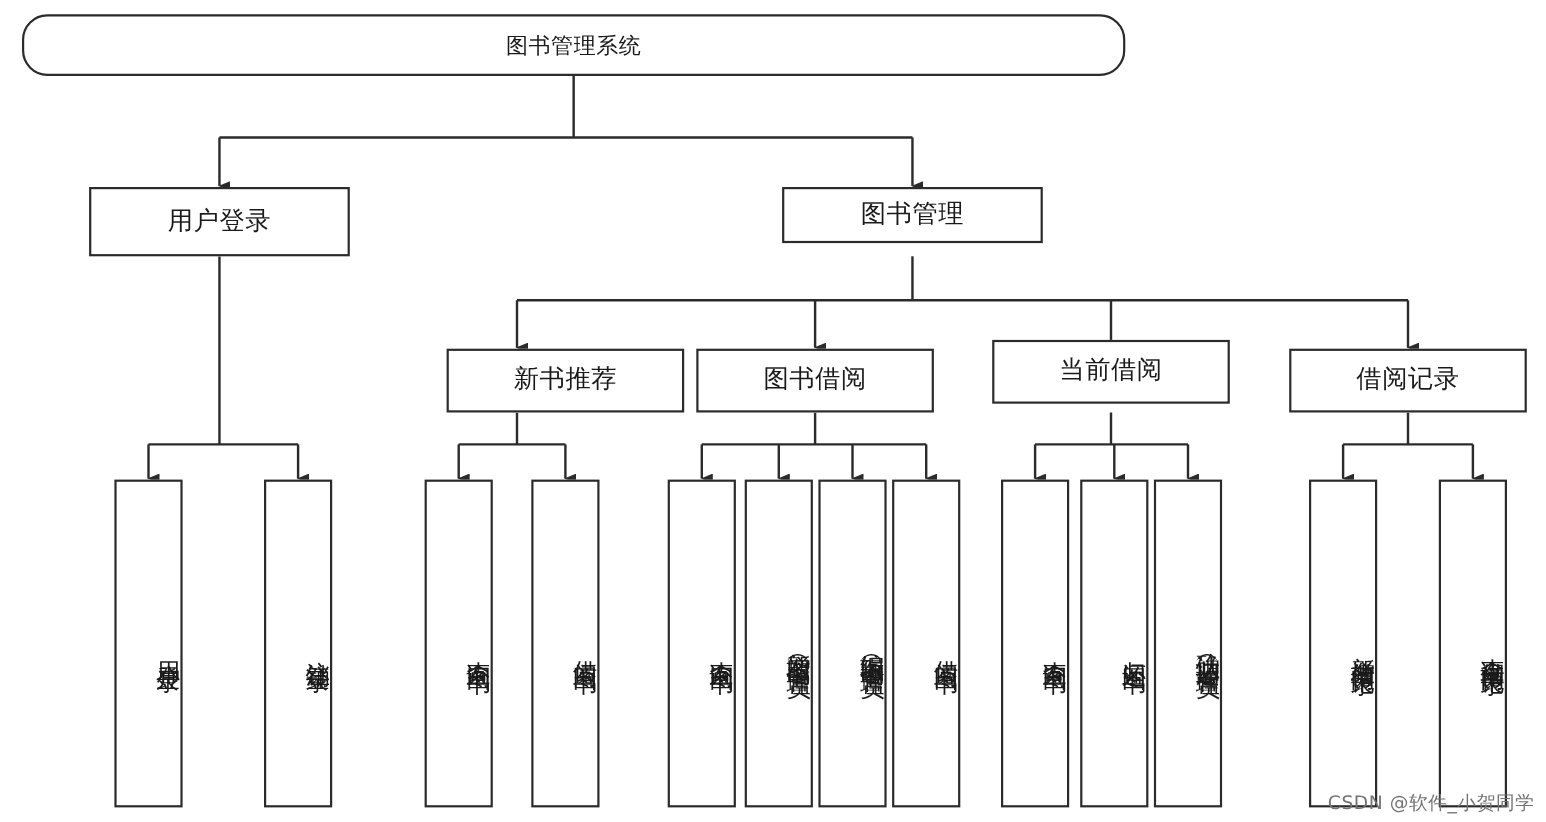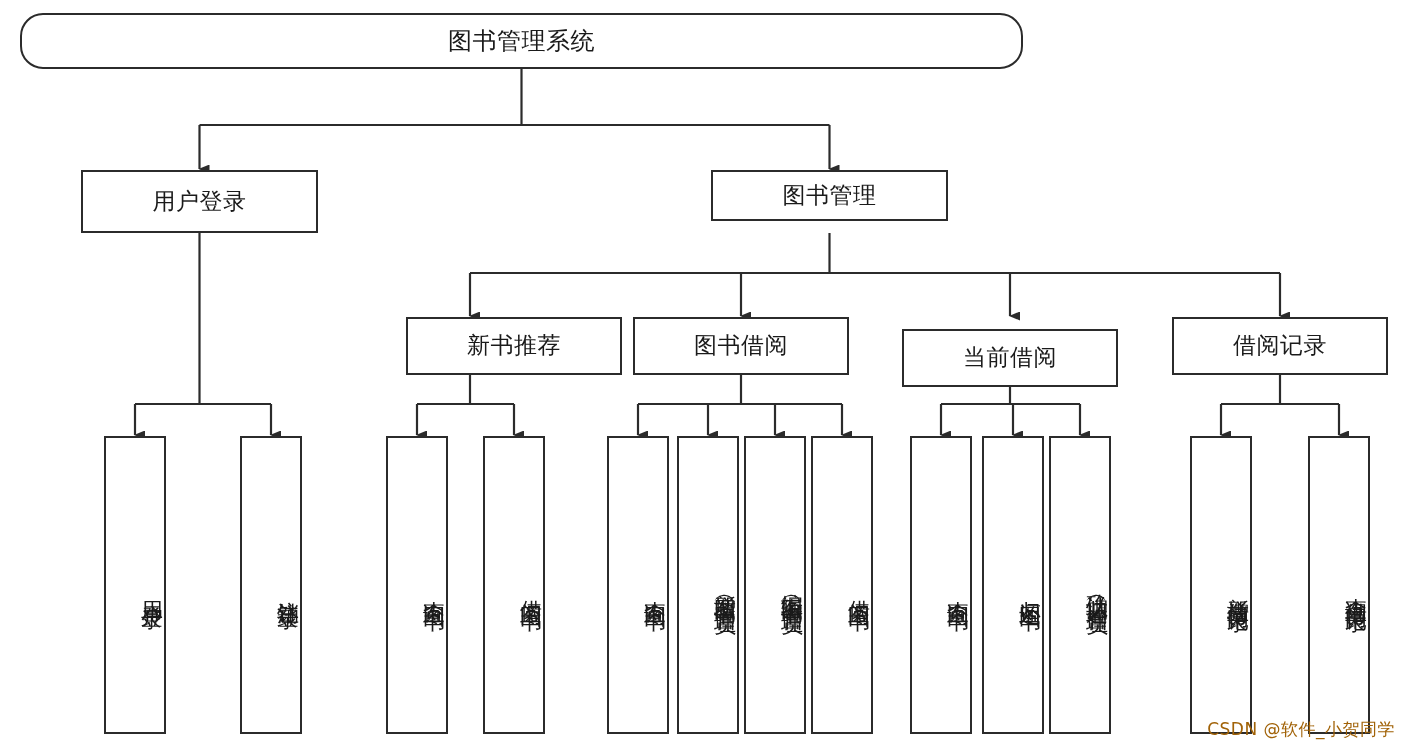--- a/index.html
+++ b/index.html
@@ -36,21 +36,21 @@
     justify-content: center;
     color: #1a1a1a;
     z-index: 2;
   }
   .node.horiz {
     font-size: 23px;
     letter-spacing: 0.5px;
     line-height: 1.2;
   }
   .node.root {
-    font-size: 24px;
+    font-size: 20px;
     border-radius: 23px;
   }
   .node.vert {
     writing-mode: vertical-rl;
     text-orientation: upright;
     font-size: 22px;
     letter-spacing: 3px;
     line-height: 1.05;
     padding-top: 8px;
     align-items: flex-start;
@@ -58,21 +58,21 @@
     white-space: normal;
   }
   .node .label {
     display: block;
   }
   .watermark {
     position: absolute;
     right: 10px;
     bottom: 6px;
     font-size: 17px;
-    color: #a16207;
+    color: #737373;
     letter-spacing: 0.5px;
     z-index: 5;
     user-select: none;
   }
 </style>
 </head>
 <body>
 
 <div id="canvas">
 
@@ -128,21 +128,21 @@
       </div>
       <div class="node horiz" style="left: 711px; top: 170px; width: 237px; height: 51px;">
         <span class="label">图书管理</span>
       </div>
       <div class="node horiz" style="left: 362px; top: 317px; width: 216px; height: 58px; margin-left: 44px;">
         <span class="label">新书推荐</span>
       </div>
       <div class="node horiz" style="left: 633px; top: 317px; width: 216px; height: 58px;">
         <span class="label">图书借阅</span>
       </div>
-      <div class="node horiz" style="left: 902px; top: 329px; width: 216px; height: 58px;">
+      <div class="node horiz" style="left: 902px; top: 309px; width: 216px; height: 58px;">
         <span class="label">当前借阅</span>
       </div>
       <div class="node horiz" style="left: 1172px; top: 317px; width: 216px; height: 58px;">
         <span class="label">借阅记录</span>
       </div>
       <div class="node vert" style="left: 104px; top: 436px; width: 62px; height: 298px;">
         <span class="label">用户登录</span>
       </div>
       <div class="node vert" style="left: 240px; top: 436px; width: 62px; height: 298px;">
         <span class="label">注销登录</span>

